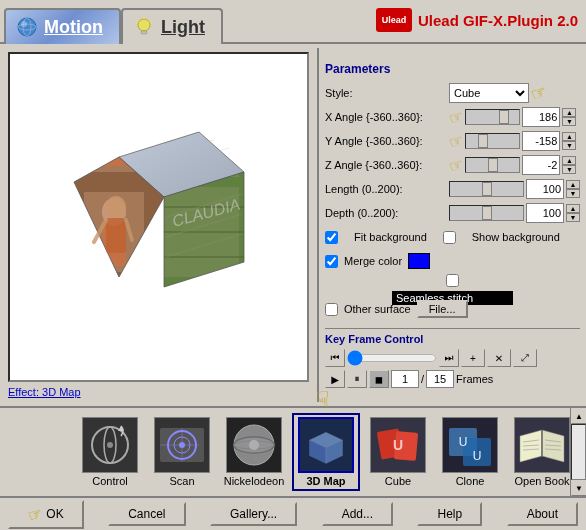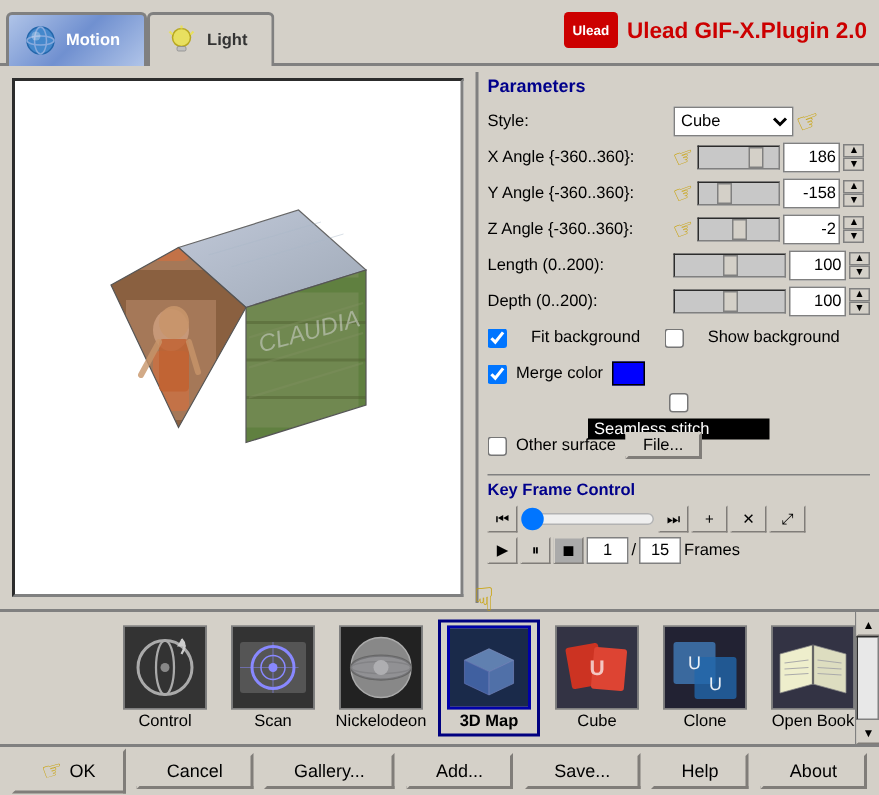--- a/index.html
+++ b/index.html
@@ -39,23 +39,24 @@
     .tab.active {
       background: linear-gradient(135deg, #b0c4e8 0%, #7090d0 50%, #b0c4e8 100%);
       border-color: #808080;
       z-index: 2;
     }
     .tab-icon {
       width: 22px;
       height: 22px;
     }
     .tab-label {
-      font-size: 11px;
+      font-size: 18px;
       font-weight: bold;
       color: #fff;
+      text-decoration: underline;
     }
     .tab:not(.active) .tab-label { color: #333; }
 
     
     .main-content {
       display: flex;
       height: 362px;
       background: #d4d0c8;
     }
 
@@ -92,20 +93,21 @@
       cursor: pointer;
     }
 
     
     .params-panel {
       flex: 1;
       padding: 6px;
       display: flex;
       flex-direction: column;
       gap: 2px;
+      margin-top: 12px;
     }
     .params-title {
       color: #00008b;
       font-size: 12px;
       font-weight: bold;
       margin-bottom: 4px;
     }
     .param-row {
       display: flex;
       align-items: center;
@@ -470,20 +472,21 @@
         <polygon points="120,95 200,70 200,160 120,185" fill="url(#rightFacePattern)" stroke="#555" stroke-width="0.8"></polygon>
 
         <line x1="122" y1="115" x2="198" y2="92" stroke="#809060" stroke-width="1.5" opacity="0.4"></line>
         <line x1="122" y1="135" x2="198" y2="112" stroke="#809060" stroke-width="1.5" opacity="0.4"></line>
         <line x1="122" y1="155" x2="198" y2="132" stroke="#809060" stroke-width="1.5" opacity="0.4"></line>
 
         <text x="130" y="125" fill="rgba(220,220,220,0.5)" font-size="16" font-style="italic" font-family="Arial" transform="rotate(-15,130,125)">CLAUDIA</text>
       </svg>
     </div>
 
+    <div class="effect-label">Effect: 3D Map</div>
   </div>
 
   <div class="divider"></div>
 
   <div class="params-panel">
     <div class="params-title">Parameters</div>
 
     <div class="param-row">
       <span class="param-label">Style:</span>
       <div class="param-control">
@@ -738,18 +741,17 @@
 </div>
 
 <div class="bottom-bar">
   <button class="bottom-btn">
     <span style="color:#c8a000; font-size:16px; transform:rotate(-15deg); display:inline-block;">☞</span>
     <span>OK</span>
   </button>
   <button class="bottom-btn">Cancel</button>
   <button class="bottom-btn">Gallery...</button>
   <button class="bottom-btn">Add...</button>
-  <button class="bottom-btn">Save...</button>
   <button class="bottom-btn">Help</button>
   <button class="bottom-btn">About</button>
 </div>
 
 <span style="font-size: 22px; color: rgb(200, 160, 0); position: fixed; top: 387px; left: 316px; z-index: 100;">☟</span>
 
 </body></html>

